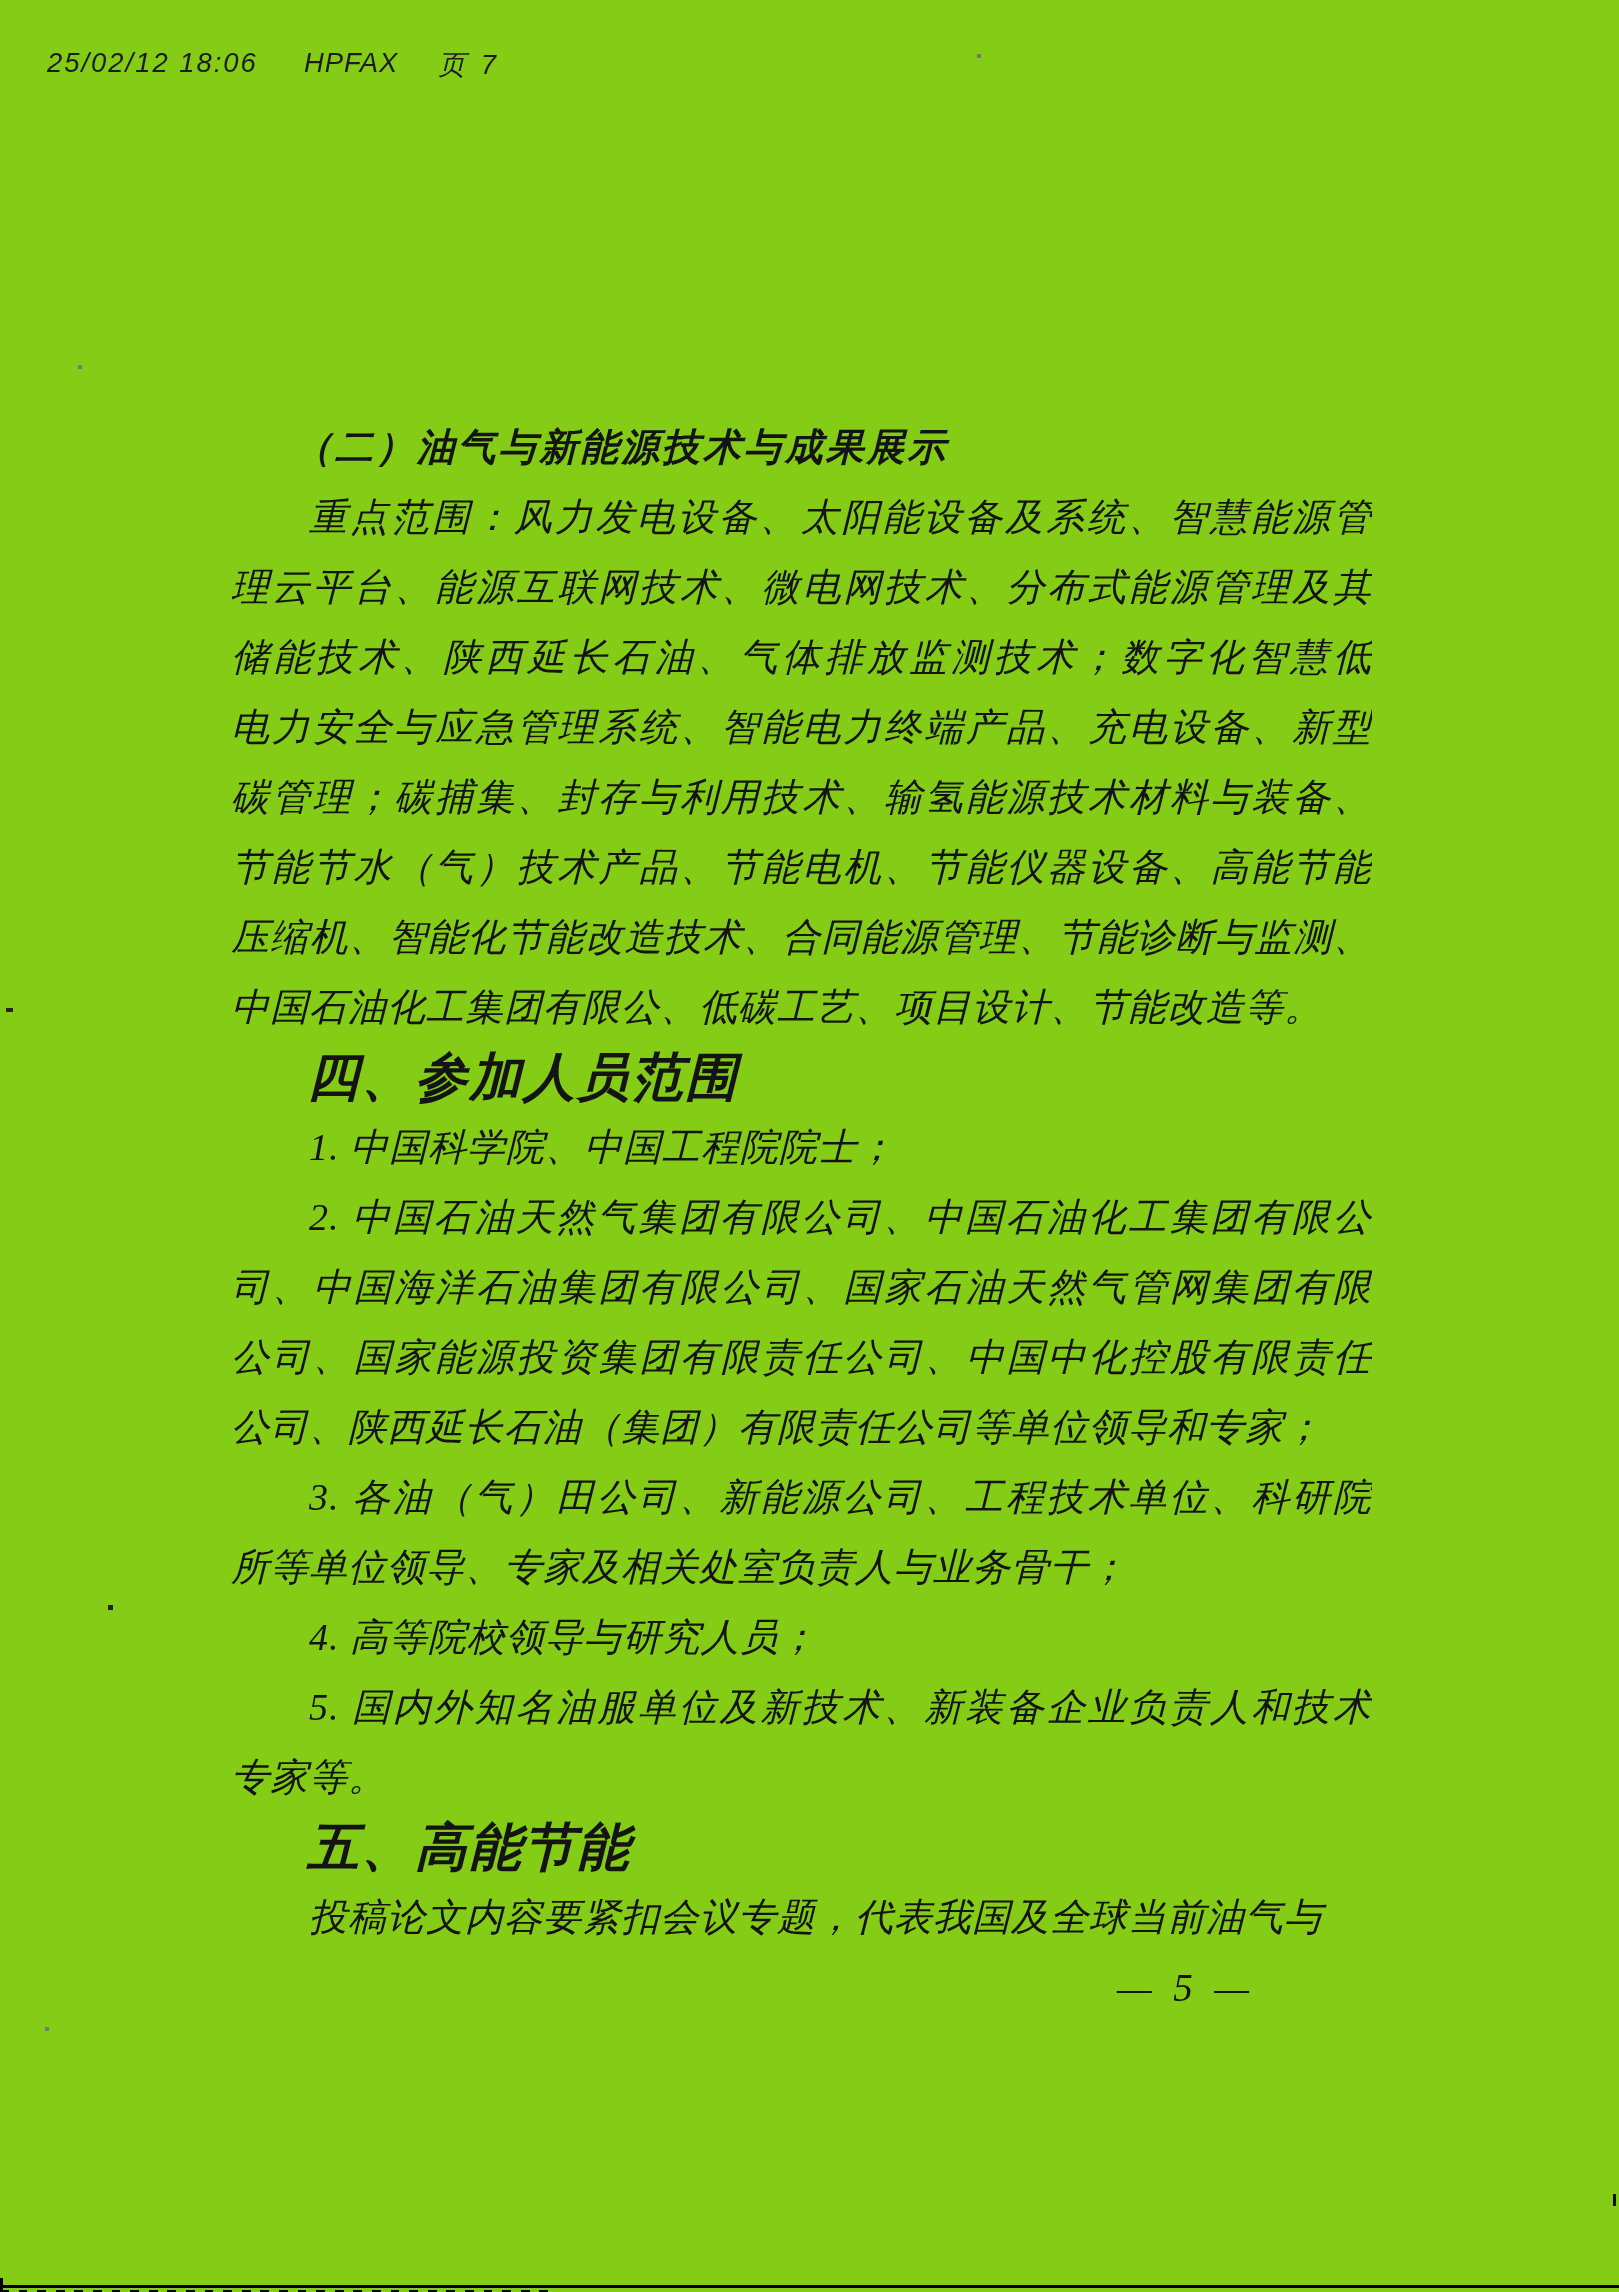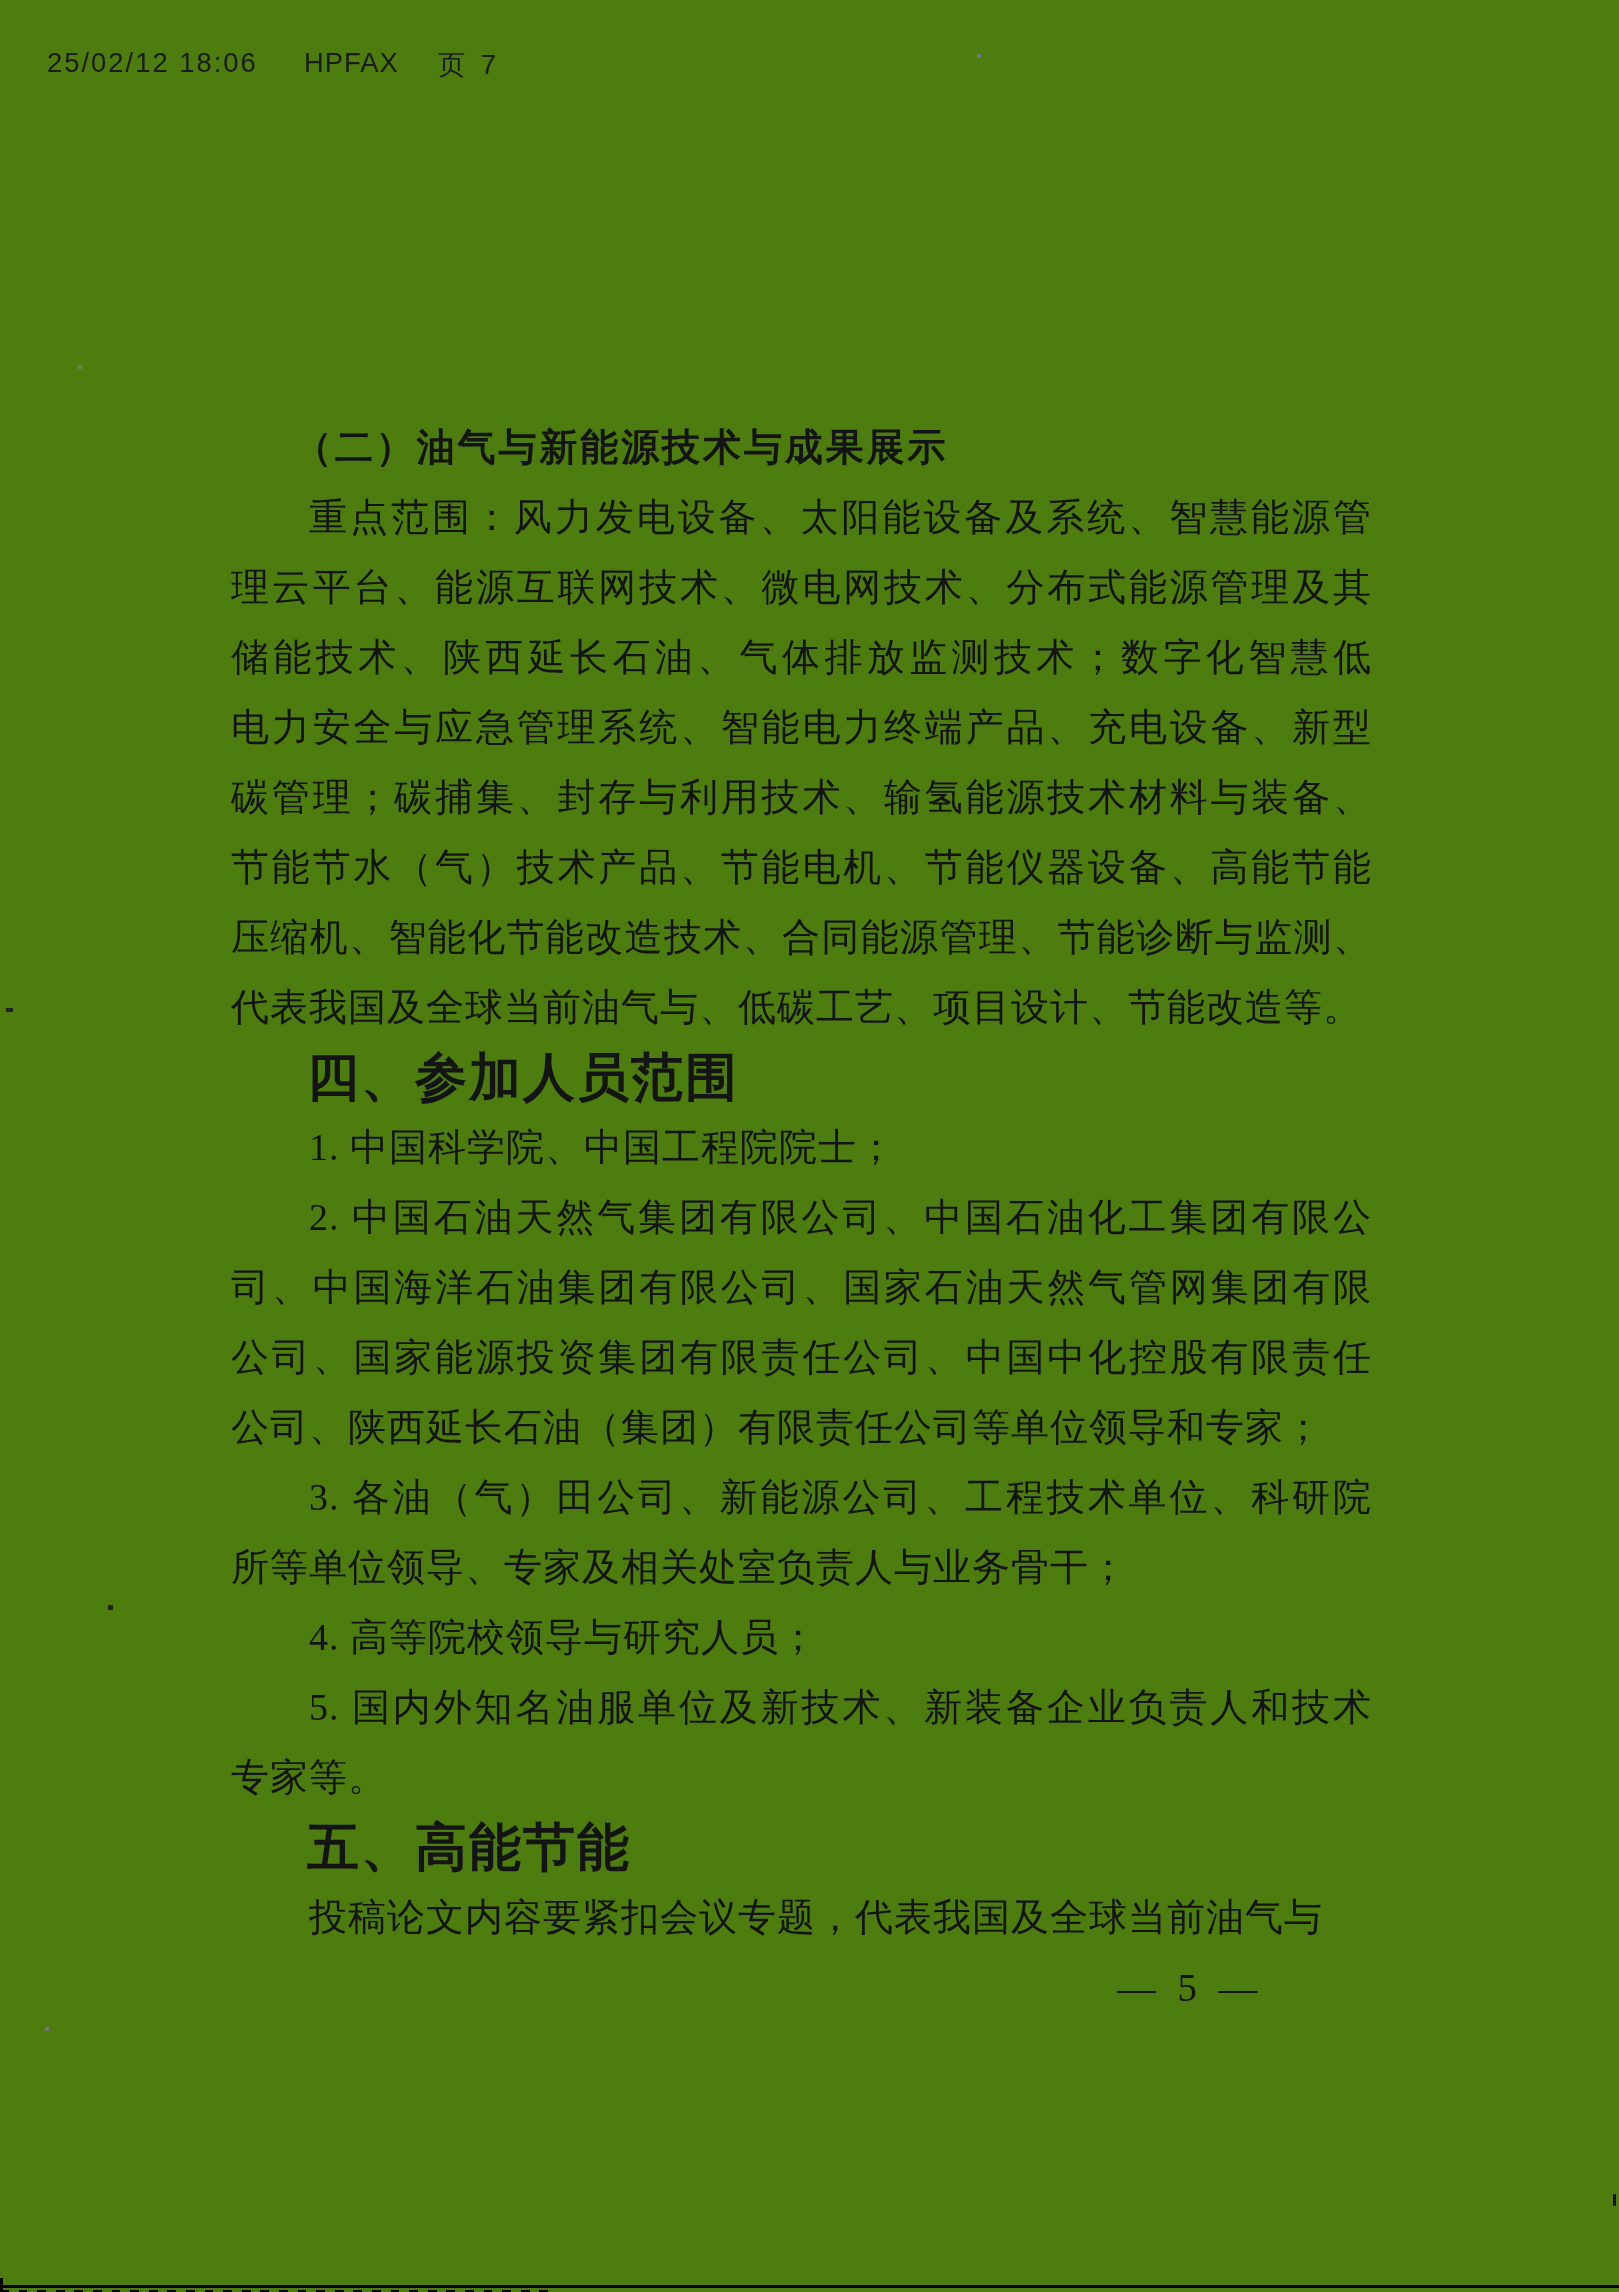--- a/index.html
+++ b/index.html
@@ -1,23 +1,24 @@
 <!DOCTYPE html>
 <html><head>
 <meta charset="utf-8">
 <style>
   html, body { margin: 0; padding: 0; background: #e8e8e8; }
   .page {
     position: relative;
     width: 1619px;
     height: 2293px;
-    background: #4d7c0f;
+    background: #84cc16;
     overflow: hidden;
     font-family: "Liberation Serif", "DejaVu Serif", serif;
     color: #161616;
+    font-style: italic;
   }
   
   .fax-header {
     position: absolute;
     top: 47px; left: 0; right: 0; height: 35px;
     font-family: "Liberation Sans", "DejaVu Sans", sans-serif;
     font-size: 27.4px;
     color: #1c1c1c;
   }
   .fax-header .hdr { position: absolute; top: 0; white-space: nowrap; }
@@ -107,21 +108,21 @@
 
   <div class="doc">
       <div class="line title">（二）油气与新能源技术与成果展示</div>
       <div class="line  indent fill">重点范围：风力发电设备、太阳能设备及系统、智慧能源管</div>
       <div class="line  fill">理云平台、能源互联网技术、微电网技术、分布式能源管理及其</div>
       <div class="line  fill">储能技术、陕西延长石油、气体排放监测技术；数字化智慧低</div>
       <div class="line  fill">电力安全与应急管理系统、智能电力终端产品、充电设备、新型</div>
       <div class="line  fill">碳管理；碳捕集、封存与利用技术、输氢能源技术材料与装备、</div>
       <div class="line  fill">节能节水（气）技术产品、节能电机、节能仪器设备、高能节能</div>
       <div class="line  fill">压缩机、智能化节能改造技术、合同能源管理、节能诊断与监测、</div>
-      <div class="line ">代表我国及全球当前油气与、低碳工艺、项目设计、节能改造等。</div>
+      <div class="line ">中国石油化工集团有限公、低碳工艺、项目设计、节能改造等。</div>
       <div class="line heading">四、参加人员范围</div>
       <div class="line  indent">1. 中国科学院、中国工程院院士；</div>
       <div class="line  indent fill">2. 中国石油天然气集团有限公司、中国石油化工集团有限公</div>
       <div class="line  fill">司、中国海洋石油集团有限公司、国家石油天然气管网集团有限</div>
       <div class="line  fill">公司、国家能源投资集团有限责任公司、中国中化控股有限责任</div>
       <div class="line ">公司、陕西延长石油（集团）有限责任公司等单位领导和专家；</div>
       <div class="line  indent fill">3. 各油（气）田公司、新能源公司、工程技术单位、科研院</div>
       <div class="line ">所等单位领导、专家及相关处室负责人与业务骨干；</div>
       <div class="line  indent">4. 高等院校领导与研究人员；</div>
       <div class="line  indent fill">5. 国内外知名油服单位及新技术、新装备企业负责人和技术</div>

